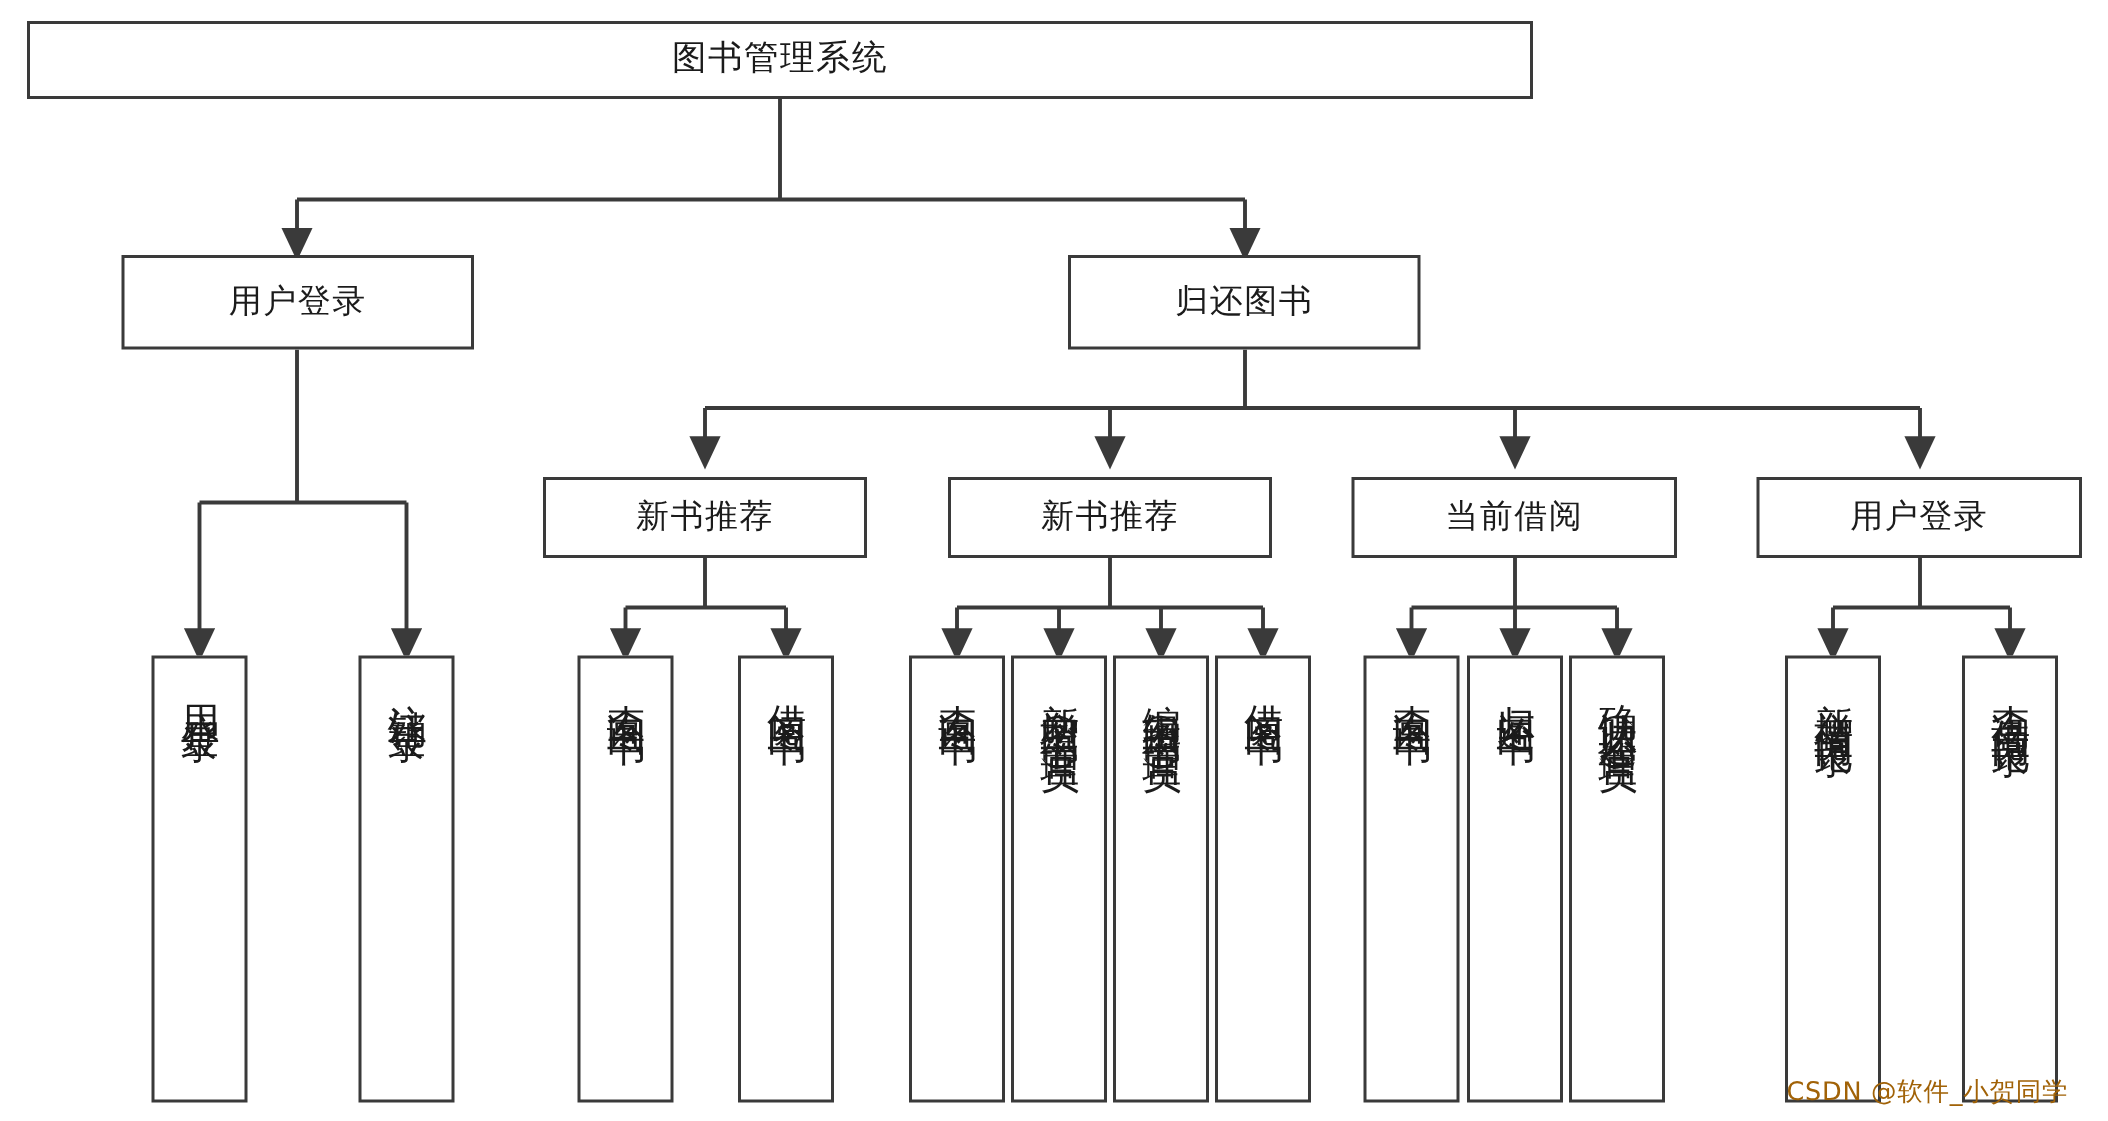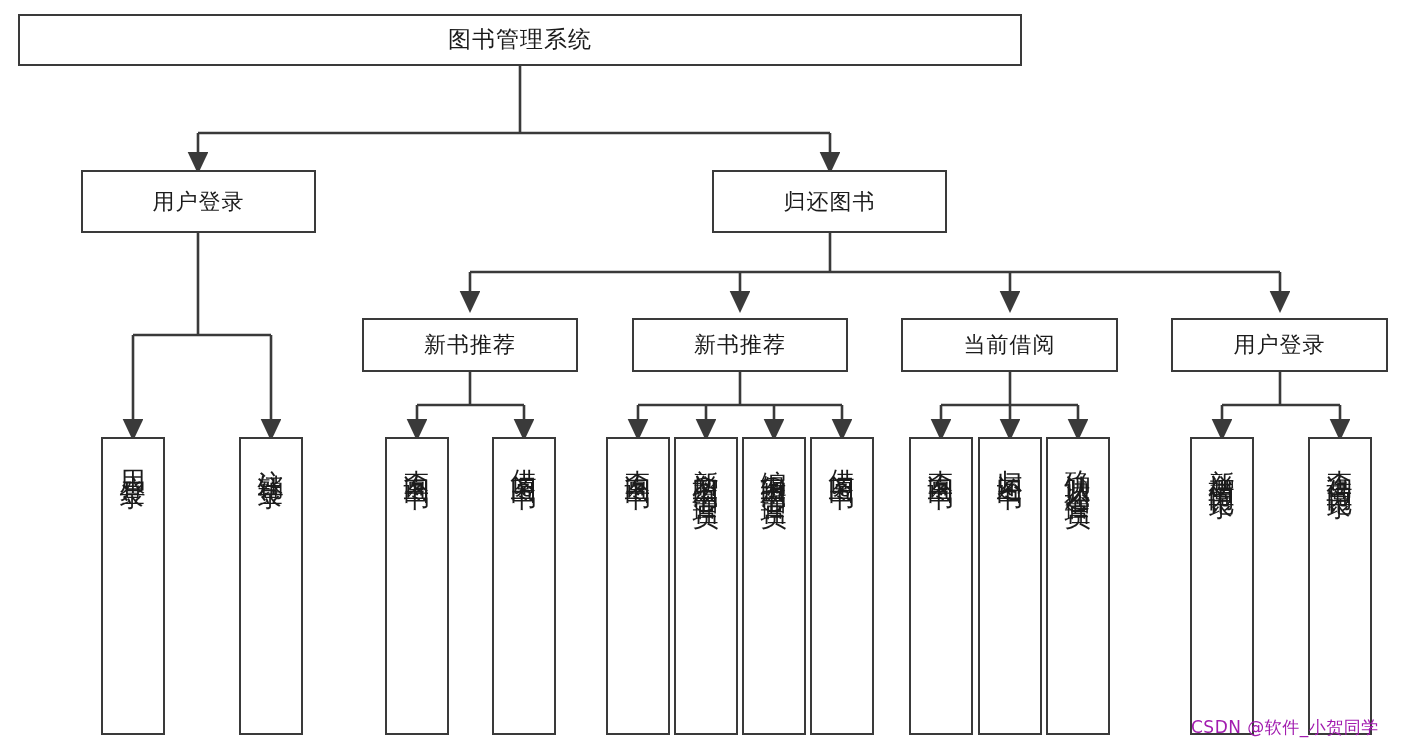--- a/index.html
+++ b/index.html
@@ -55,21 +55,21 @@
   .v-node .node-label {
     writing-mode: vertical-rl;
     text-orientation: upright;
     font-size: 26px;
     line-height: 1.0;
     letter-spacing: 5px;
     white-space: nowrap;
   }
   .watermark {
     position: absolute;
-    color: #a21caf;
+    color: #a16207;
     font-size: 17px;
     letter-spacing: 0.5px;
     white-space: nowrap;
   }
 </style>
 </head>
 <body>
 
 <div id="stage">
 

